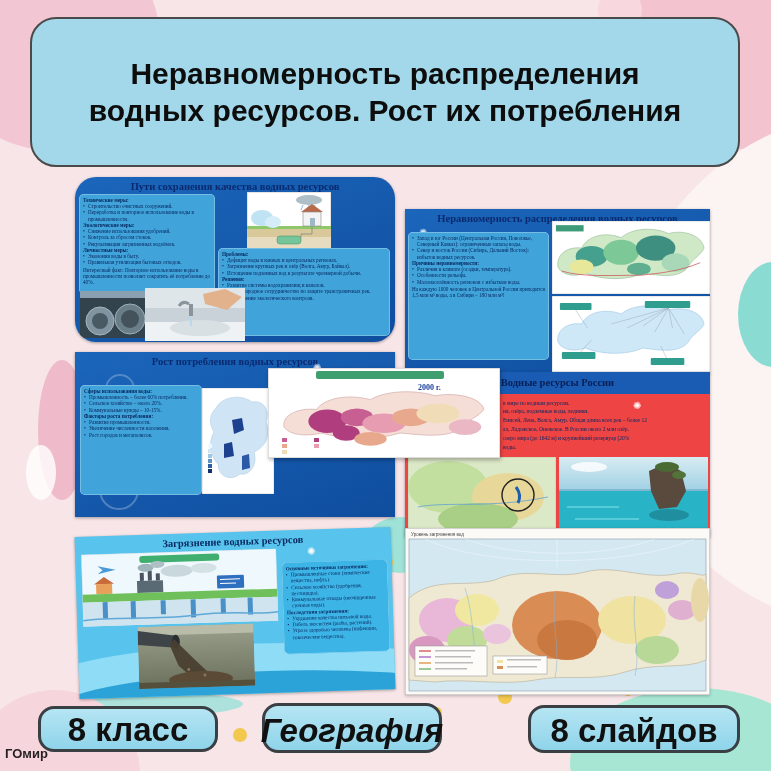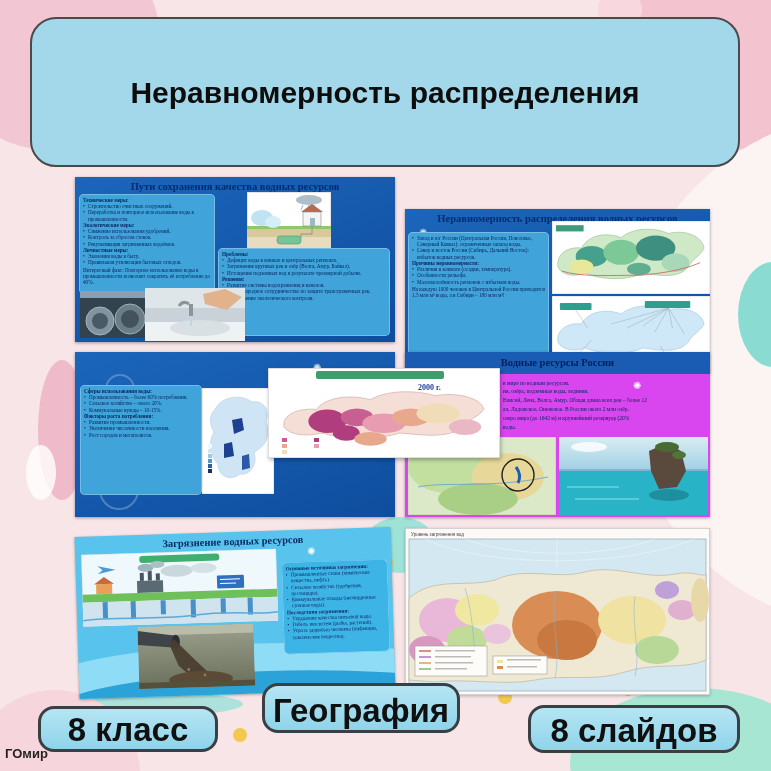--- a/index.html
+++ b/index.html
@@ -51,23 +51,24 @@
   <div class="deco" style="left:374px;top:528px;width:12px;height:12px;background:#f2c84e;"></div>
   <div class="deco" style="left:384px;top:558px;width:9px;height:9px;background:#f2c84e;"></div>
   <div class="deco" style="left:372px;top:582px;width:8px;height:8px;background:#f2c84e;"></div>
   <div class="deco" style="left:498px;top:690px;width:14px;height:14px;background:#f2c84e;"></div>
   <div class="deco" style="left:431px;top:707px;width:11px;height:11px;background:#f2c84e;"></div>
   <div class="deco" style="left:233px;top:728px;width:14px;height:14px;background:#f2c84e;"></div>
   <div class="deco" style="left:622px;top:684px;width:12px;height:12px;background:#f0c040;"></div>
 
   <div class="banner">
     <div>Неравномерность распределения</div>
-  </div>
-
-  <div class="slide" style="left:75px;top:177px;width:320px;height:165px;">
+    <div>водных ресурсов. Рост их потребления</div>
+  </div>
+
+  <div class="slide" style="left:75px;top:177px;width:320px;height:165px;border-radius:21px;">
     <div class="slide-title">Пути сохранения качества водных ресурсов</div>
     <div class="tbox" style="left:4px;top:17px;width:136px;height:100px;">
         <div class="tb-head">Технические меры:</div>
         <div class="tb-bullet">Строительство очистных сооружений.</div>
         <div class="tb-bullet">Переработка и повторное использование воды в промышленности.</div>
         <div class="tb-head">Экологические меры:</div>
         <div class="tb-bullet">Снижение использования удобрений.</div>
         <div class="tb-bullet">Контроль за сбросом стоков.</div>
         <div class="tb-bullet">Рекультивация загрязненных водоёмов.</div>
         <div class="tb-head">Личностные меры:</div>
@@ -173,20 +174,21 @@
         </g>
         <rect x="8" y="7" width="32" height="7" rx="1" fill="#2f9e8e"></rect>
         <rect x="94" y="5" width="46" height="7" rx="1" fill="#2f9e8e"></rect>
         <rect x="10" y="56" width="34" height="7" rx="1" fill="#2f9e8e"></rect>
         <rect x="100" y="62" width="34" height="7" rx="1" fill="#2f9e8e"></rect>
       </svg>
     </div>
   </div>
 
   <div class="slide" style="left:75px;top:352px;width:320px;height:165px;">
+    <div class="slide-title">Рост потребления водных ресурсов</div>
     <div class="ring" style="left:30px;top:22px;width:26px;height:26px;"></div>
     <div class="ring" style="left:24px;top:118px;width:36px;height:36px;"></div>
     <div class="sparkle" style="left:238px;top:10px;">✺</div>
     <div class="tbox" style="left:5px;top:33px;width:122px;height:110px;">
         <div class="tb-head">Сферы использования воды:</div>
         <div class="tb-bullet">Промышленность – более 60% потребления.</div>
         <div class="tb-bullet">Сельское хозяйство – около 20%.</div>
         <div class="tb-bullet">Коммунальные нужды – 10-15%.</div>
         <div class="tb-head">Факторы роста потребления:</div>
         <div class="tb-bullet">Развитие промышленности.</div>
@@ -205,21 +207,21 @@
             <rect x="6" y="61" width="4" height="4" fill="#cfe4f5"></rect>
           <rect x="6" y="66" width="4" height="4" fill="#9cc6e8"></rect>
             <rect x="6" y="71" width="4" height="4" fill="#5f94c8"></rect>
           <rect x="6" y="76" width="4" height="4" fill="#2d5fa8"></rect>
             <rect x="6" y="81" width="4" height="4" fill="#12306e"></rect>
         </g>
       </svg>
     </div>
   </div>
 
-  <div class="slide" style="left:405px;top:352px;width:305px;height:165px;background:#d946ef;">
+  <div class="slide" style="left:405px;top:372px;width:305px;height:165px;background:#ef4444;">
     <div style="position:absolute;left:0;top:0;width:305px;height:22px;background:#1a5cb4;"></div>
     <div class="slide-title" style="top:5px;color:#081f55;">Водные ресурсы России</div>
     <div class="sparkle" style="left:228px;top:28px;color:rgba(255,255,255,.95);">✺</div>
     <div class="plainlines" style="left:98px;top:26px;width:202px;">
         <div class="tb-plain">в мире по водным ресурсам.</div>
         <div class="tb-plain">ия, озёра, подземные воды, ледники.</div>
         <div class="tb-plain">Енисей, Лена, Волга, Амур. Общая длина всех рек – более 12</div>
         <div class="tb-plain">ал, Ладожское, Онежское. В России около 2 млн озёр.</div>
         <div class="tb-plain">озеро мира (до 1642 м) и крупнейший резервуар (20%</div>
         <div class="tb-plain">воды.</div>
@@ -397,21 +399,21 @@
           <rect x="92" y="138" width="6" height="3" fill="#d98d55"></rect>
          <rect x="102" y="131" width="34" height="1.5" fill="#bbbbbb"></rect>
           <rect x="102" y="138" width="30" height="1.5" fill="#bbbbbb"></rect>
         </g>
     </svg>
   </div>
 
   <div class="badge" style="left:38px;top:706px;width:180px;height:46px;">
     <span>8 класс</span>
   </div>
-  <div class="badge" style="left:262px;top:683px;width:198px;height:50px;">
+  <div class="badge" style="left:262px;top:703px;width:180px;height:50px;font-style:italic;">
     <span>География</span>
   </div>
   <div class="badge" style="left:528px;top:705px;width:212px;height:48px;">
     <span>8 слайдов</span>
   </div>
 
   <div class="watermark">ГОмир</div>
 </div>
 
 </body></html>

